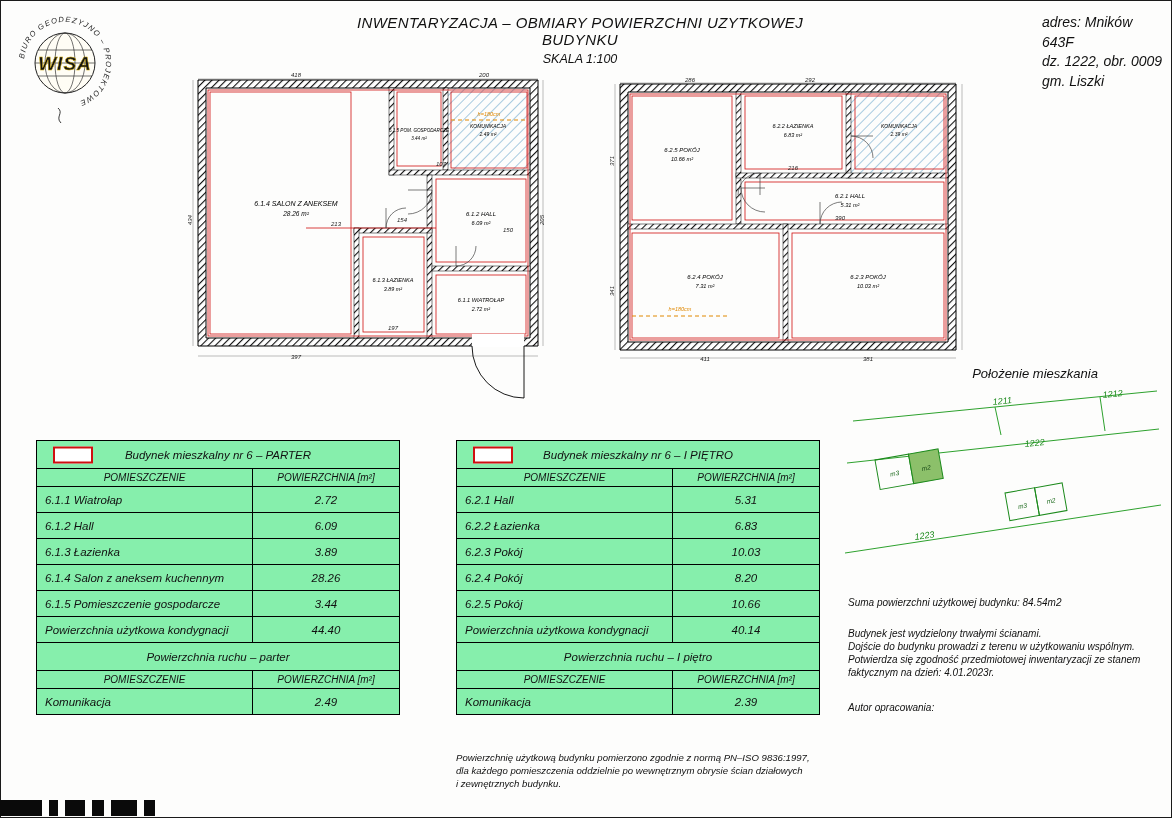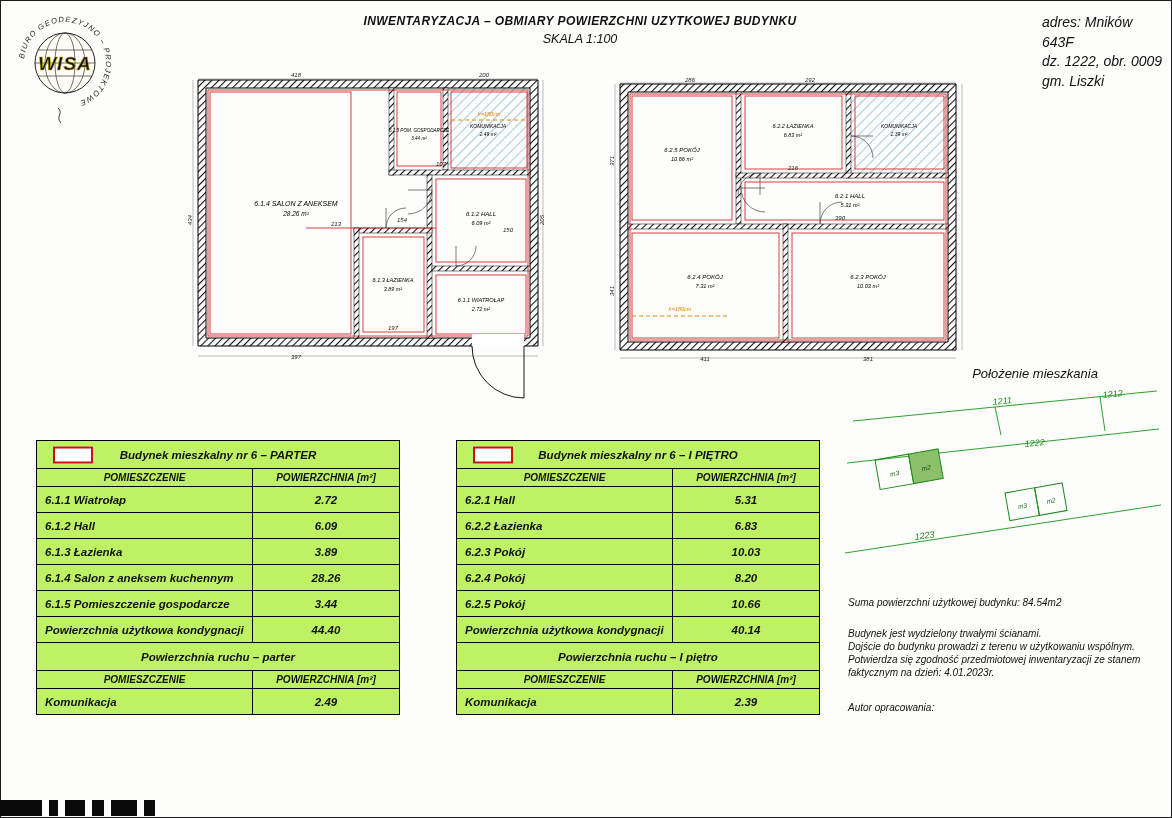--- a/index.html
+++ b/index.html
@@ -1,25 +1,25 @@
 <!DOCTYPE html>
 <html><head>
 <meta charset="utf-8">
 <style>
   html,body{margin:0;padding:0;background:#9a9a9a;}
   .page{position:relative;width:1172px;height:818px;background:#fdfdfc;overflow:hidden;
         font-family:"Liberation Sans",sans-serif;font-style:italic;color:#111;}
   .frame{position:absolute;inset:0;border:1px solid #1a1a1a;pointer-events:none;}
   .abs{position:absolute;}
   .title-block{left:320px;top:14px;width:520px;text-align:center;}
-  .title-main{font-size:12px;letter-spacing:.4px;font-weight:bold;}
+  .title-main{font-size:15px;letter-spacing:.4px;}
   .title-scale{font-size:12.5px;margin-top:4px;}
   .addr{left:1042px;top:13px;width:125px;font-size:14px;line-height:1.4;}
   .site-title{left:905px;top:366px;width:260px;font-size:13px;text-align:center;font-style:italic;}
-  table.t{position:absolute;border-collapse:collapse;background:#bef264;font-size:11.5px;font-style:italic;font-weight:bold;}
+  table.t{position:absolute;border-collapse:collapse;background:#86efac;font-size:11.5px;font-style:italic;}
   table.t td{border:1px solid #000;padding:2px 8px;height:21px;}
   table.t tr.title td{height:23px;text-align:center;position:relative;}
   table.t tr.head td{text-align:center;font-size:10px;height:15px;padding:1px 19px;}
   table.t td.val{text-align:center;width:130px;}
   .swatch{position:absolute;left:16px;top:50%;transform:translateY(-50%);width:36px;height:13px;
           border:2px solid #cf1010;background:#fff;}
   .notes{left:848px;top:596px;width:312px;font-size:10px;line-height:1.3;}
   .notes .sum{margin-bottom:18px;}
   .notes .author{margin-top:22px;}
   .method{left:456px;top:752px;width:372px;font-size:9.6px;line-height:1.35;}
@@ -346,20 +346,25 @@
 
   <div class="abs notes">
     <div class="sum">Suma powierzchni użytkowej budynku: 84.54m2</div>
     <div>Budynek jest wydzielony trwałymi ścianami.</div>
     <div>Dojście do budynku prowadzi z terenu w użytkowaniu wspólnym.</div>
     <div>Potwierdza się zgodność przedmiotowej inwentaryzacji ze stanem</div>
     <div>faktycznym na dzień: 4.01.2023r.</div>
     <div class="author">Autor opracowania:</div>
   </div>
 
+  <div class="abs method">
+    <div>Powierzchnię użytkową budynku pomierzono zgodnie z normą PN–ISO 9836:1997,</div>
+    <div>dla każdego pomieszczenia oddzielnie po wewnętrznym obrysie ścian działowych</div>
+    <div>i zewnętrznych budynku.</div>
+  </div>
 
   <div class="abs stamp">
     <div style="width:42px"></div>
     <div style="width:9px"></div>
     <div style="width:20px"></div>
     <div style="width:12px"></div>
     <div style="width:26px"></div>
     <div style="width:11px"></div>
   </div>
 </div>

